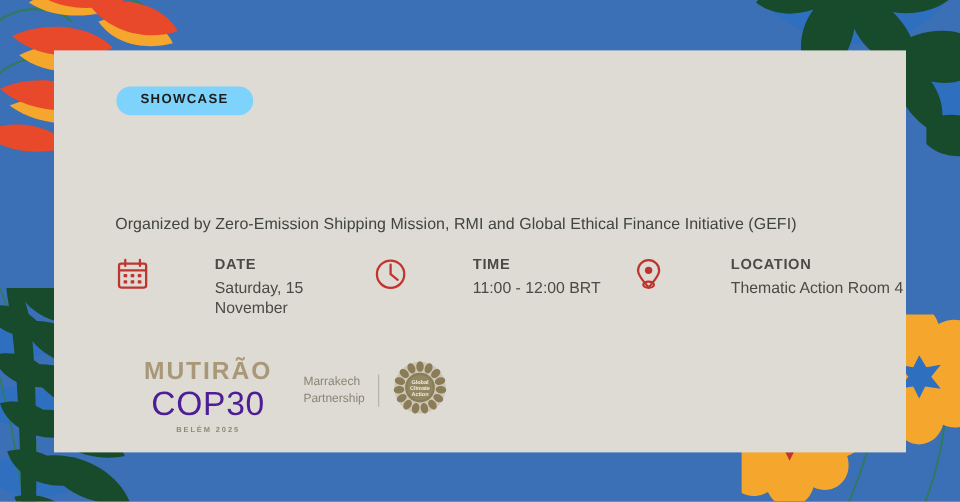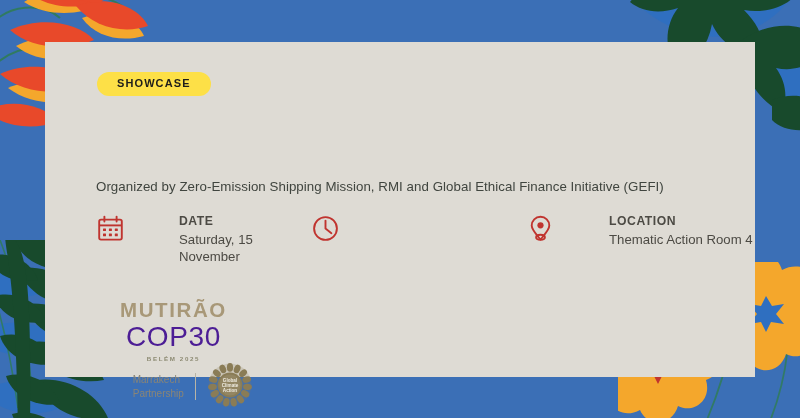--- a/index.html
+++ b/index.html
@@ -17,21 +17,21 @@
 
   
   .card{
     position:absolute;left:45px;top:42px;width:710px;height:335px;
     background:#dedbd4;
     z-index:5;
   }
 
   .badge{
     position:absolute;left:52px;top:30px;
-    background:#fde047;color:#1d1d1b;
+    background:#7dd3fc;color:#1d1d1b;
     font-size:11px;font-weight:bold;letter-spacing:1.1px;
     padding:6px 20px 7px;border-radius:13px;
     line-height:1;
   }
 
   .title{
     position:absolute;left:50px;top:62px;width:620px;
     color:#174a2b;font-size:27.5px;font-weight:bold;
     line-height:1.26;letter-spacing:-0.3px;
     margin:0;
@@ -60,21 +60,21 @@
     color:#4c4a44;font-size:12.2px;font-weight:bold;letter-spacing:0.55px;
     line-height:1.25;
   }
   .meta-value{
     color:#4c4a44;font-size:13.2px;font-weight:normal;line-height:1.3;margin-top:2px;
   }
 
   
   .logos{
     position:absolute;left:75px;top:258px;
-    display:flex;align-items:flex-end;flex-direction:column;
+    display:flex;align-items:flex-start;
   }
   .logo-cop{margin-right:26px;text-align:center;}
   .logo-mutirao{
     font-size:20.5px;font-weight:bold;letter-spacing:1.6px;
     color:#a89878;line-height:1;
   }
   .logo-cop30{
     font-size:28px;font-weight:normal;letter-spacing:0.6px;
     color:#4c1d95;line-height:1;margin-top:2px;
   }
@@ -216,20 +216,24 @@
         </span>
       </div>
 
       <div class="meta-item time">
         <span class="meta-icon">
           <svg width="27" height="27" viewBox="0 0 27 27" fill="none" stroke="#c0342f" stroke-width="1.9">
             <circle cx="13.5" cy="13.5" r="11.4"></circle>
             <path d="M13.5 5.6 V13.5 L19.4 18.2" stroke-linecap="round" stroke-linejoin="round"></path>
           </svg>
         </span>
+        <span class="meta-text">
+          <span class="meta-label">TIME</span>
+          <span class="meta-value" style="display:block">11:00 - 12:00 BRT</span>
+        </span>
       </div>
 
       <div class="meta-item location">
         <span class="meta-icon">
           <svg width="27" height="27" viewBox="0 0 27 27" fill="none" stroke="#c0342f" stroke-width="1.9">
             <path d="M13.5 1.8 C 8.5 1.8 4.7 5.7 4.7 10.6 C 4.7 15 9.6 19.6 13.5 24.6
                      C 17.4 19.6 22.3 15 22.3 10.6 C 22.3 5.7 18.5 1.8 13.5 1.8Z" stroke-linejoin="round"></path>
             <circle cx="13.5" cy="10.3" r="3.1" fill="#c0342f" stroke="none"></circle>
             <ellipse cx="13.5" cy="22.2" rx="4.4" ry="2.5"></ellipse>
           </svg>

